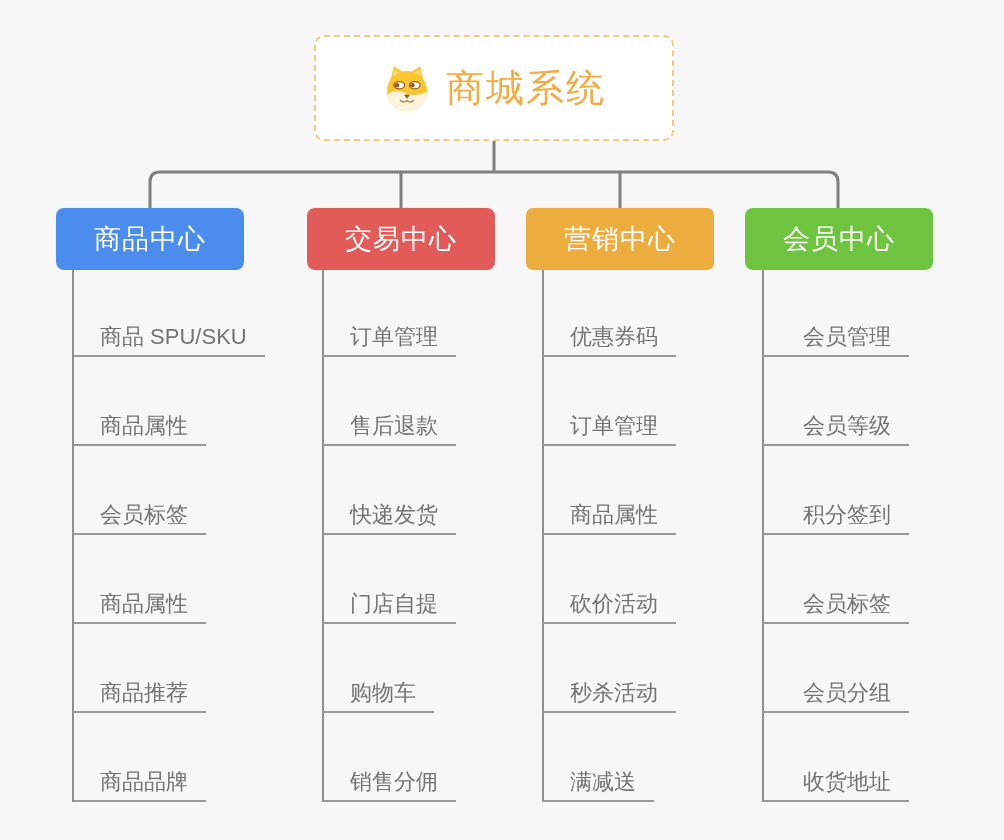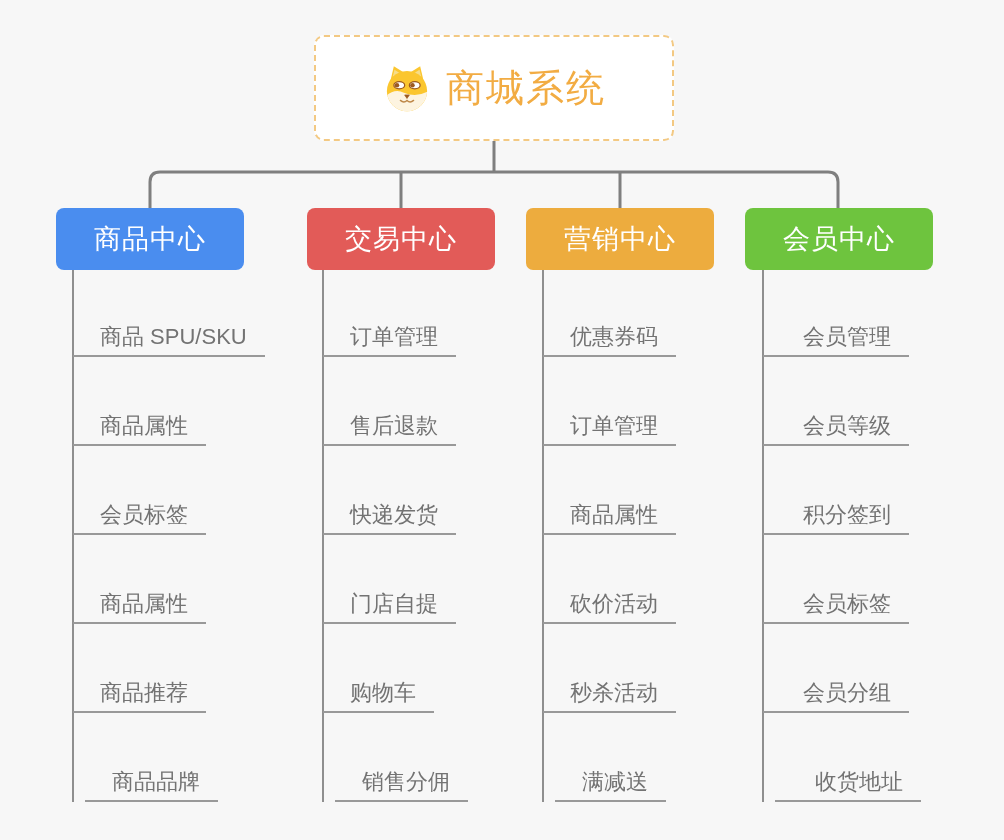--- a/index.html
+++ b/index.html
@@ -48,21 +48,21 @@
   
   .sub-item{
     position:absolute;height:44px;white-space:nowrap;
     display:flex;align-items:flex-end;
     padding:0 18px 6px 27px;
     border-bottom:2px solid #999999;
     font-size:22px;color:#737373;line-height:1.1;
   }
   .c0{left:73px;} .c1{left:323px;} .c2{left:543px;} .c3{left:763px;padding-left:40px;}
   .r0{top:313px;} .r1{top:402px;} .r2{top:491px;}
-  .r3{top:580px;} .r4{top:669px;} .r5{top:758px;margin-left:12px;}
+  .r3{top:580px;} .r4{top:669px;} .r5{top:758px;}
 </style>
 </head>
 <body>
 
 <svg class="connectors" viewBox="0 0 1004 840" xmlns="http://www.w3.org/2000/svg">
   <path d="M494 141 L494 172" fill="none" stroke="#7f7f7f" stroke-width="3"></path>
   <path d="M150 208 L150 182 Q150 172 160 172 L828 172 Q838 172 838 182 L838 208" fill="none" stroke="#7f7f7f" stroke-width="3"></path>
   <path d="M401 172 L401 208" fill="none" stroke="#7f7f7f" stroke-width="3"></path>
   <path d="M620 172 L620 208" fill="none" stroke="#7f7f7f" stroke-width="3"></path>
 </svg>

